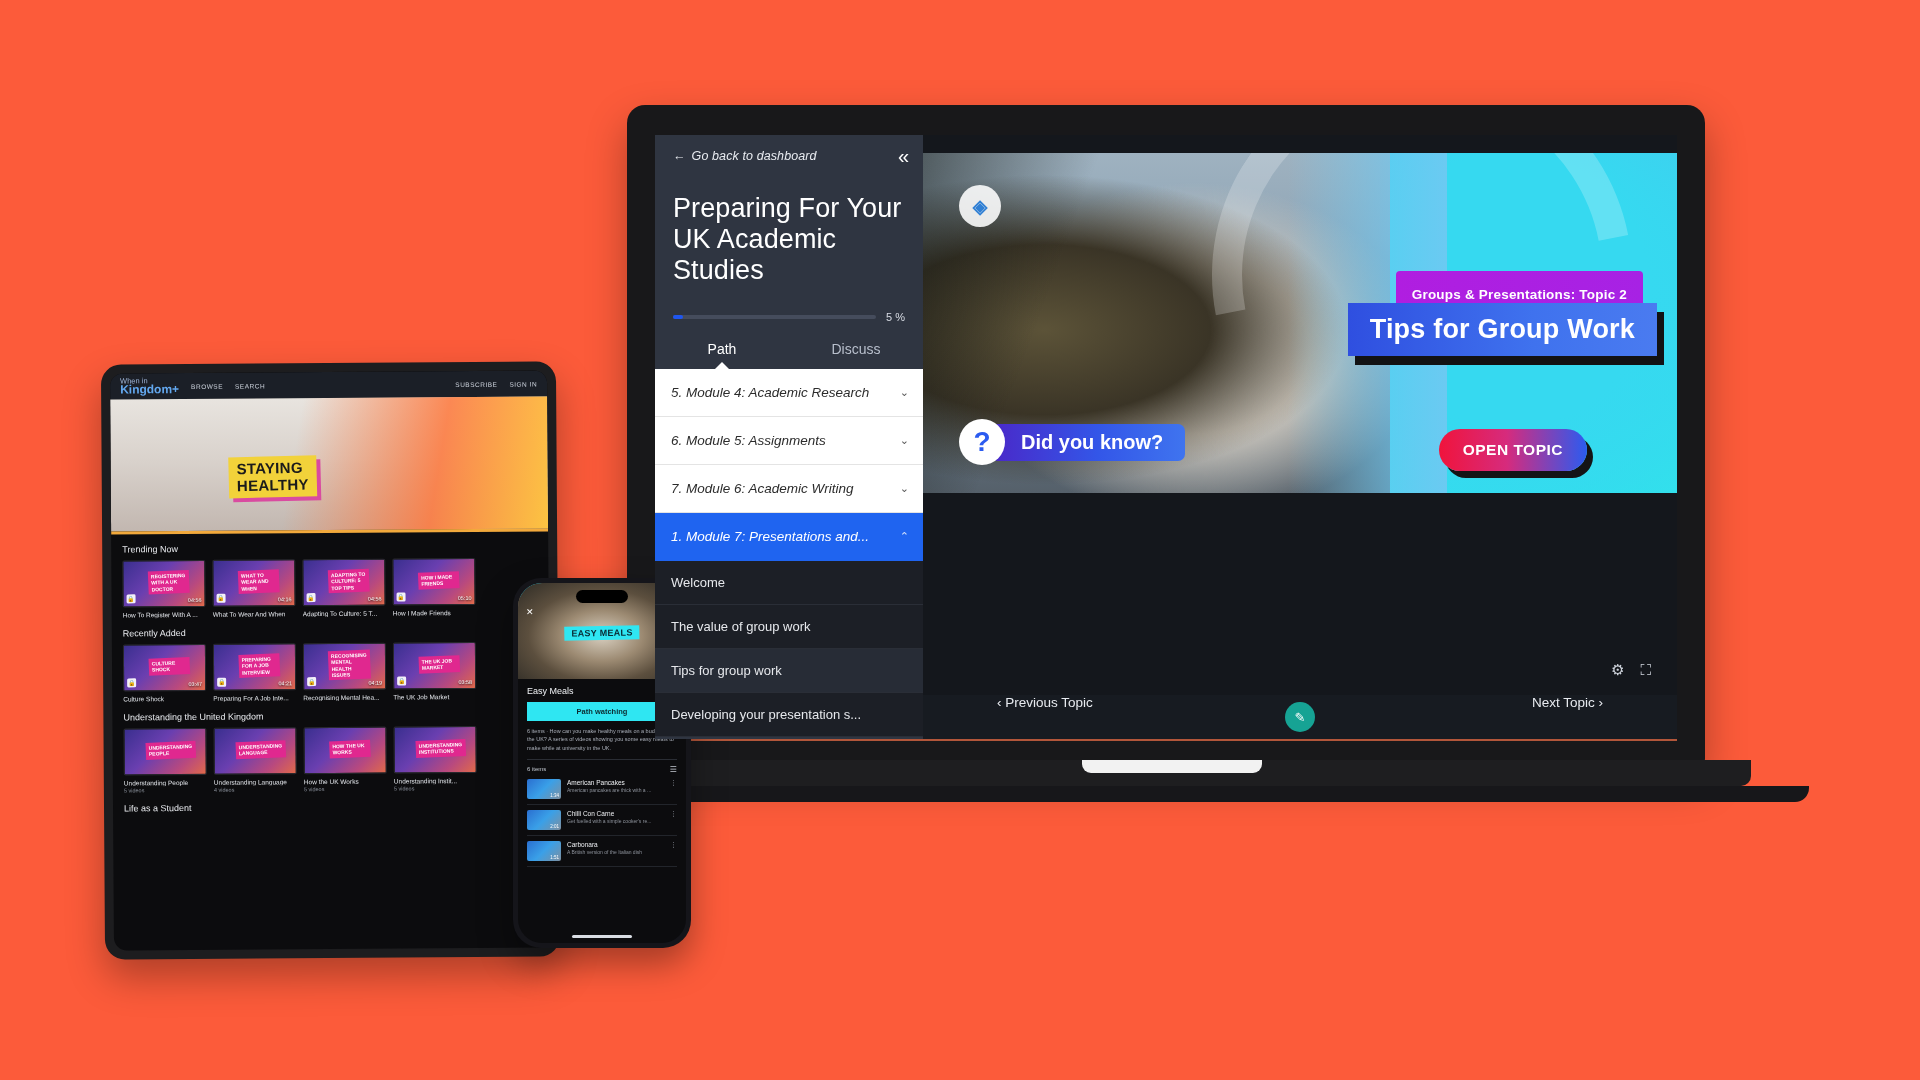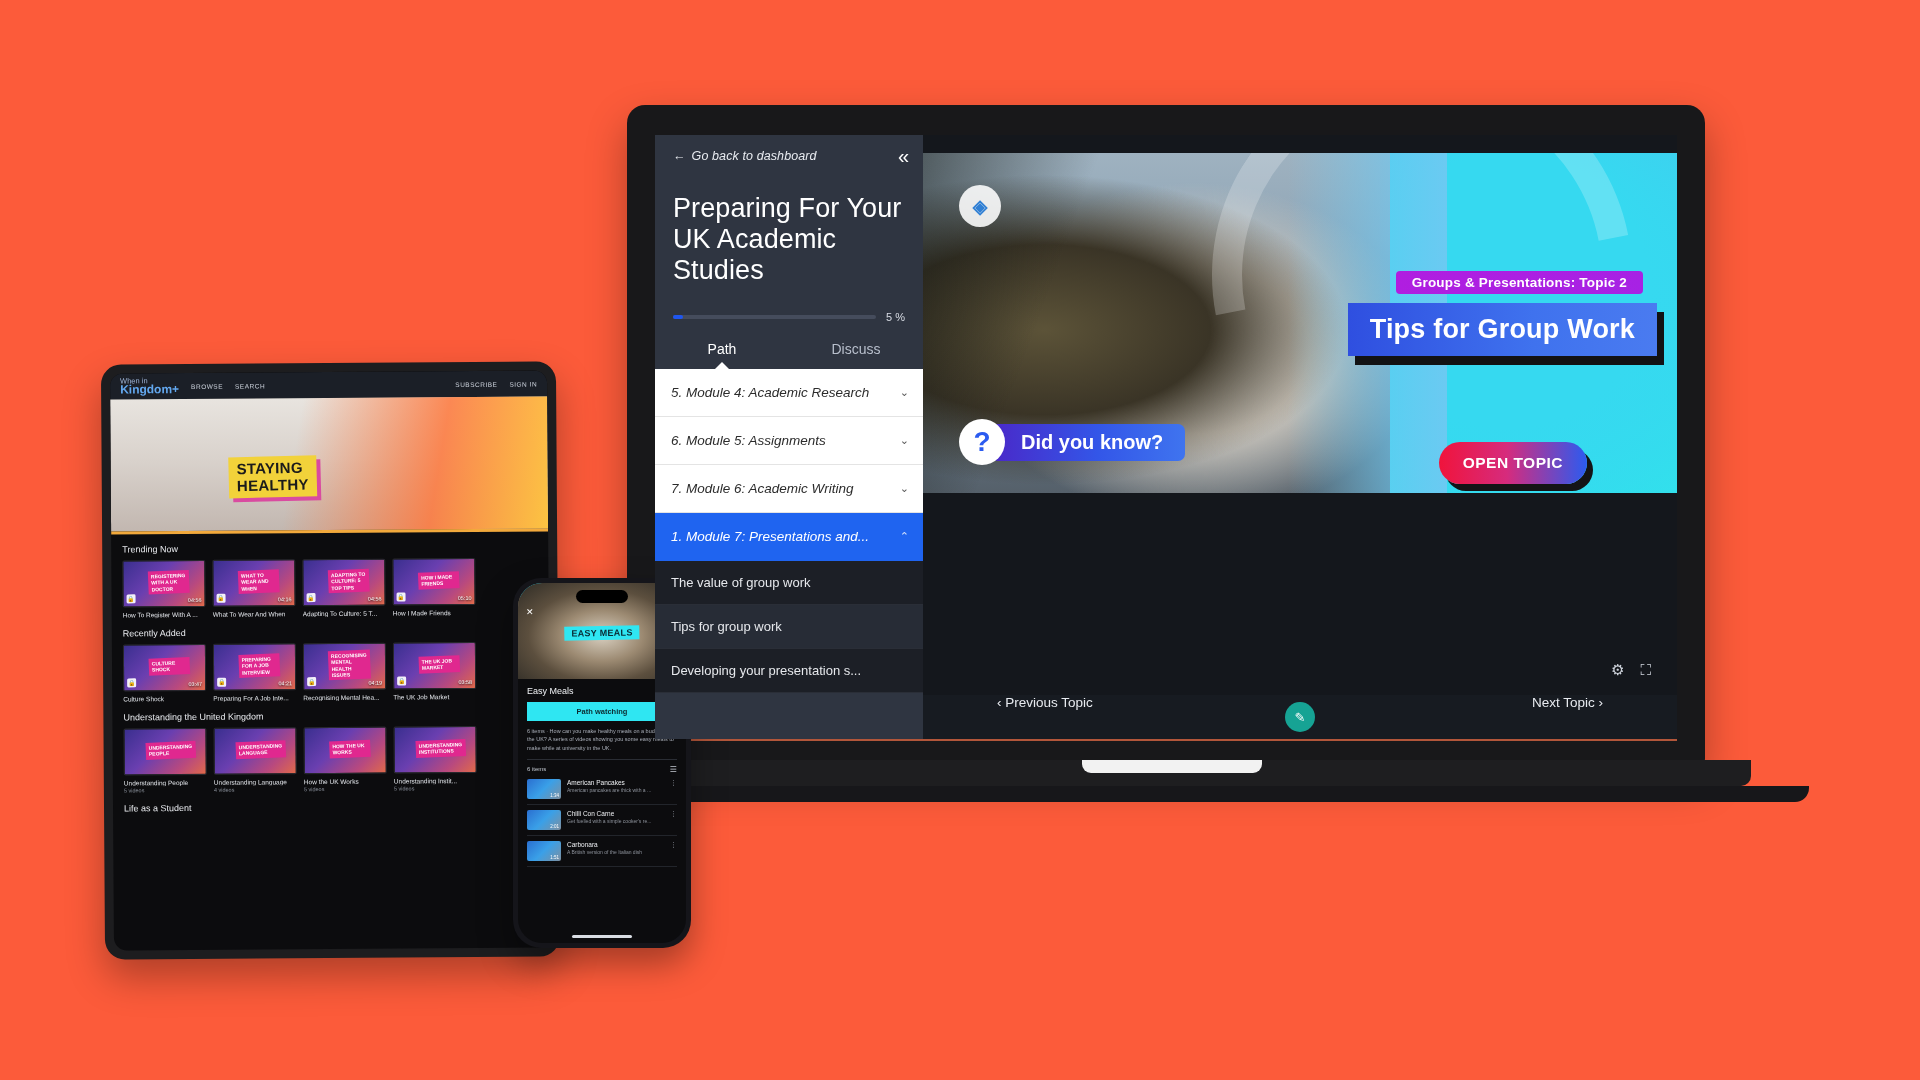--- a/index.html
+++ b/index.html
@@ -114,30 +114,30 @@
   .slide-logo {
     position: absolute; left: 36px; top: 32px; width: 42px; height: 42px;
     border-radius: 50%; background: rgba(255,255,255,.88);
     display: flex; align-items: center; justify-content: center;
     color: #2f7fd4; font-size: 19px; font-weight: bold;
   }
   .topic-tag {
     position: absolute; right: 34px; top: 118px;
     background: linear-gradient(90deg,#b01ee0 0%, #a722e4 100%);
     color: #fff; font-size: 13.5px; font-weight: bold; letter-spacing: .2px;
-    padding: 4px 16px; border-radius: 4px;
+    padding: 16px 16px; border-radius: 4px;
   }
   .slide-title-box {
     position: absolute; right: 20px; top: 150px;
     background: linear-gradient(90deg,#2f4fe0 0%, #3f72ee 60%, #4a7bf0 100%);
     color: #fff; font-size: 27px; font-weight: bold; letter-spacing: .2px;
     padding: 11px 22px; box-shadow: 7px 9px 0 #121214;
   }
   .open-topic {
-    position: absolute; right: 90px; top: 289px;
+    position: absolute; right: 90px; top: 276px;
     background: linear-gradient(90deg,#f0143c 0%, #d62b7d 46%, #2b5bf0 100%);
     color: #fff; font-size: 15.5px; font-weight: bold; letter-spacing: .5px;
     padding: 12px 24px; border-radius: 24px; border: none; cursor: pointer;
     box-shadow: 6px 7px 0 #141416;
   }
   .dyk-wrap { position: absolute; left: 36px; bottom: 28px; width: 380px; }
   .dyk-head { display: flex; align-items: center; }
   .dyk-q {
     width: 46px; height: 46px; border-radius: 50%; background: #ffffff;
     color: #2b5bf0; font-size: 28px; font-weight: bold;
@@ -321,20 +321,21 @@
               <span class="cs-chev">⌄</span>
             </div>
             <div class="cs-module">
               <span class="cs-mod-label">7. Module 6: Academic Writing</span>
               <span class="cs-chev">⌄</span>
             </div>
             <div class="cs-module sel">
               <span class="cs-mod-label">1. Module 7: Presentations and...</span>
               <span class="cs-chev">⌃</span>
             </div>
+            <div class="cs-sub">Welcome</div>
             <div class="cs-sub">The value of group work</div>
             <div class="cs-sub active">Tips for group work</div>
             <div class="cs-sub">Developing your presentation s...</div>
           </div>
       </aside>
 
       <section id="lesson-stage">
         <div class="stage-spacer"></div>
 
         <div class="slide-wrap">

